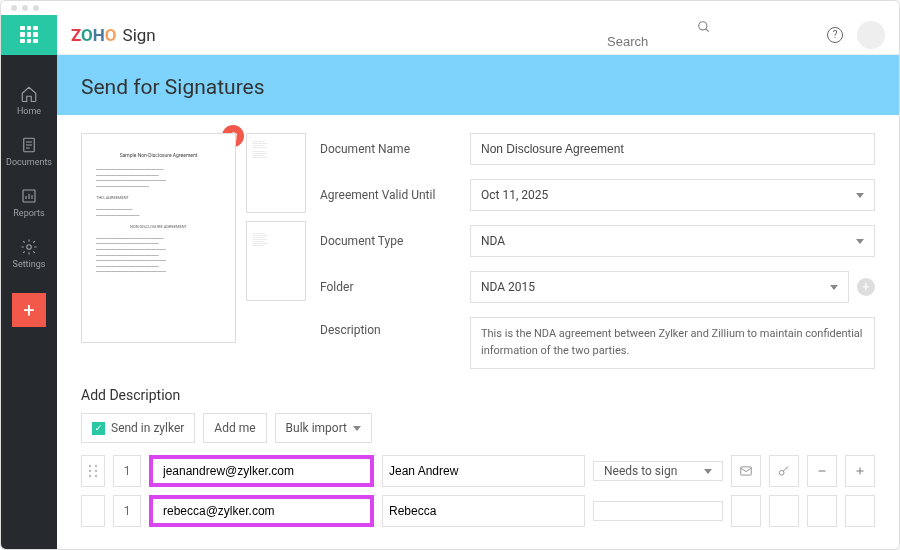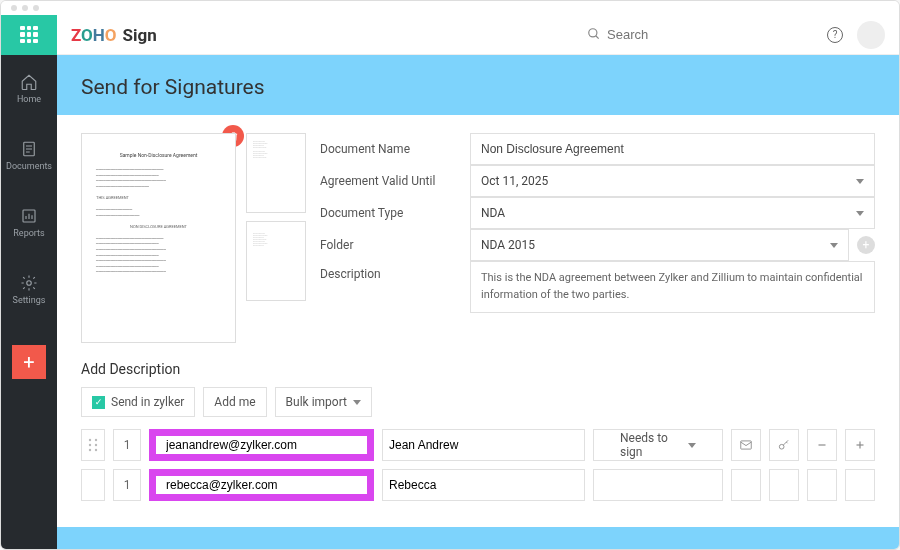--- a/index.html
+++ b/index.html
@@ -10,70 +10,70 @@
 .titlebar .dot { width: 6px; height: 6px; border-radius: 50%; background: #ddd; }
 
 
 .header { height: 40px; background: #fff; display: flex; align-items: center; border-bottom: 1px solid #eee; }
 .apps-btn { width: 56px; height: 40px; background: #28c8a5; display: flex; align-items: center; justify-content: center; }
 .apps-grid { width: 18px; height: 18px; display: grid; grid-template-columns: repeat(3,1fr); grid-template-rows: repeat(3,1fr); gap: 2px; }
 .apps-grid span { background: #fff; border-radius: 1px; }
 .logo { display: flex; align-items: center; margin-left: 14px; gap: 4px; }
 .logo-zoho { font-weight: 700; font-size: 17px; letter-spacing: 0; }
 .logo-zoho .z1{color:#e63946}.logo-zoho .z2{color:#2a9d8f}.logo-zoho .z3{color:#457b9d}.logo-zoho .z4{color:#f4a261}
-.logo-sign { font-size: 17px; color: #333; font-weight: 700; margin-left: 2px; }
+.logo-sign { font-size: 17px; color: #333; font-weight: 400; margin-left: 2px; }
 .header-spacer { flex: 1; }
-.search-wrap { display: flex; color: #888; font-size: 13px; margin-right: 20px; }
+.search-wrap { display: flex; align-items: center; color: #888; font-size: 13px; margin-right: 20px; flex-direction: column; }
 .search-wrap svg { width: 14px; height: 14px; margin-right: 6px; }
 .search-input { border: none; outline: none; font-size: 13px; color: #333; width: 200px; }
 .help-icon { width: 16px; height: 16px; border: 1.5px solid #666; border-radius: 50%; display: flex; align-items: center; justify-content: center; font-size: 10px; color: #666; margin-right: 14px; }
 .avatar { width: 28px; height: 28px; border-radius: 50%; background: #eee; margin-right: 14px; }
 
 
 .layout { display: flex; height: calc(100% - 54px); }
-.sidebar { width: 56px; background: #262a2e; display: flex; flex-direction: column; align-items: center; padding-top: 12px; gap: 24px; }
+.sidebar { width: 56px; background: #262a2e; display: flex; flex-direction: column; align-items: center; padding-top: 24px; gap: 8px; }
 .nav-item { width: 56px; display: flex; flex-direction: column; align-items: center; gap: 3px; color: #9aa0a6; font-size: 9px; cursor: pointer; padding: 6px 0; }
 .nav-item svg { width: 18px; height: 18px; }
 .add-btn { width: 34px; height: 34px; background: #f2594b; color: #fff; font-size: 20px; display: flex; align-items: center; justify-content: center; margin-top: 10px; }
 
 .main { flex: 1; background: #7dd3fc; overflow-y: auto; }
 .page-title { font-size: 21px; color: #333; padding: 20px 24px 16px; font-weight: 400; }
 
 .content { background: #fff; margin: 0 0 0 0; padding: 18px 24px; }
 .doc-row { display: flex; gap: 14px; align-items: flex-start; }
 .doc-preview-col { display: flex; gap: 10px; position: relative; }
 .page-large { width: 155px; height: 210px; border: 1px solid #ddd; background: #fff; padding: 18px 14px; font-size: 4px; color: #999; line-height: 1.4; position: relative; }
 .page-large .title { text-align: center; font-size: 5px; color: #444; margin-bottom: 8px; }
 .page-large .para { margin-bottom: 6px; }
 .thumb-col { display: flex; flex-direction: column; gap: 8px; }
 .page-small { width: 60px; height: 80px; border: 1px solid #ddd; background: #fff; padding: 6px; font-size: 2px; color: #bbb; }
 .del-btn { position: absolute; top: -8px; right: 62px; width: 22px; height: 22px; background: #f2594b; border-radius: 50%; display: flex; align-items: center; justify-content: center; }
 .del-btn svg { width: 11px; height: 11px; fill: #fff; }
 
-.fields { flex: 1; display: flex; flex-direction: column; }
+.fields { flex: 1; display: flex; flex-direction: column; gap: 14px; }
 .field-row { display: flex; align-items: center; }
 .field-label { width: 150px; font-size: 12px; color: #555; }
 .field-input { flex: 1; height: 32px; border: 1px solid #e0e0e0; padding: 0 10px; font-size: 12px; color: #444; outline: none; }
 .field-select { flex: 1; height: 32px; border: 1px solid #e0e0e0; padding: 0 10px; font-size: 12px; color: #444; display: flex; align-items: center; justify-content: space-between; }
 .field-textarea { flex: 1; min-height: 52px; border: 1px solid #e0e0e0; padding: 8px 10px; font-size: 11px; color: #666; line-height: 1.5; resize: none; font-family: inherit; }
 .caret { width: 0; height: 0; border-left: 4px solid transparent; border-right: 4px solid transparent; border-top: 5px solid #888; }
 .add-folder { width: 18px; height: 18px; border-radius: 50%; background: #ddd; color: #fff; display: flex; align-items: center; justify-content: center; font-size: 12px; margin-left: 8px; }
 
 .section-title { font-size: 14px; color: #333; margin: 18px 0 10px; }
 .recipient-bar { display: flex; gap: 8px; align-items: center; margin-bottom: 12px; }
 .chip { height: 30px; border: 1px solid #e0e0e0; display: flex; align-items: center; padding: 0 10px; font-size: 12px; color: #555; gap: 6px; }
 .chk { width: 13px; height: 13px; background: #28c8a5; display: flex; align-items: center; justify-content: center; color: #fff; font-size: 9px; }
 
 .rec-row { display: flex; gap: 8px; align-items: center; margin-bottom: 8px; }
 .drag-handle { width: 24px; height: 32px; border: 1px solid #e0e0e0; display: flex; align-items: center; justify-content: center; color: #bbb; }
 .drag-handle svg{width:10px;height:14px;}
 .order-box { width: 28px; height: 32px; border: 1px solid #e0e0e0; display: flex; align-items: center; justify-content: center; font-size: 12px; color: #666; }
-.rec-email { width: 225px; height: 32px; border: 7px solid #d946ef; padding: 0 10px; font-size: 12px; outline:none; }
+.rec-email { width: 225px; height: 32px; border: 4px solid #d946ef; padding: 0 10px; font-size: 12px; outline:none; }
 .rec-name { flex: 1; height: 32px; border: 1px solid #e0e0e0; padding: 0 6px; font-size: 12px; outline:none; }
-.rec-action { width: 130px; height: 32px; border: 1px solid #e0e0e0; padding: 0 26px; font-size: 12px; display: flex; align-items: center; justify-content: space-between; color: #555; }
+.rec-action { width: 130px; height: 20px; border: 1px solid #e0e0e0; padding: 0 10px; font-size: 12px; display: flex; align-items: center; justify-content: space-between; color: #555; }
 .icon-btn { width: 30px; height: 32px; border: 1px solid #e0e0e0; display: flex; align-items: center; justify-content: center; color: #888; }
 .icon-btn svg { width: 14px; height: 14px; }
 </style>
 </head>
 <body>
 
 <div class="titlebar">
   <div class="dot"></div>
   <div class="dot"></div>
   <div class="dot"></div>

